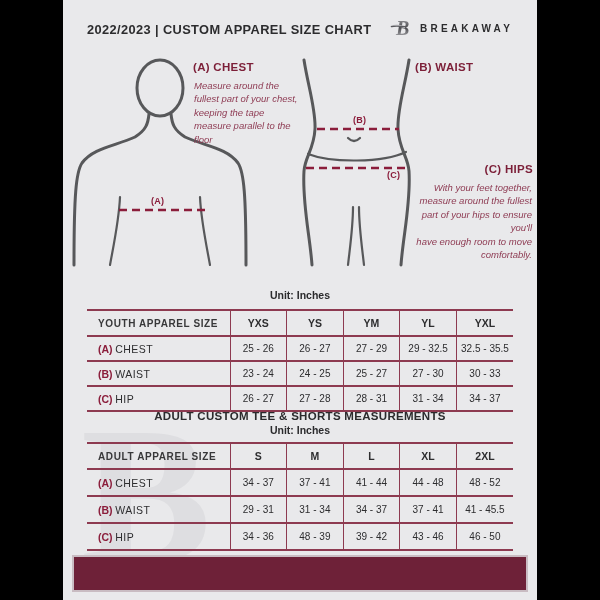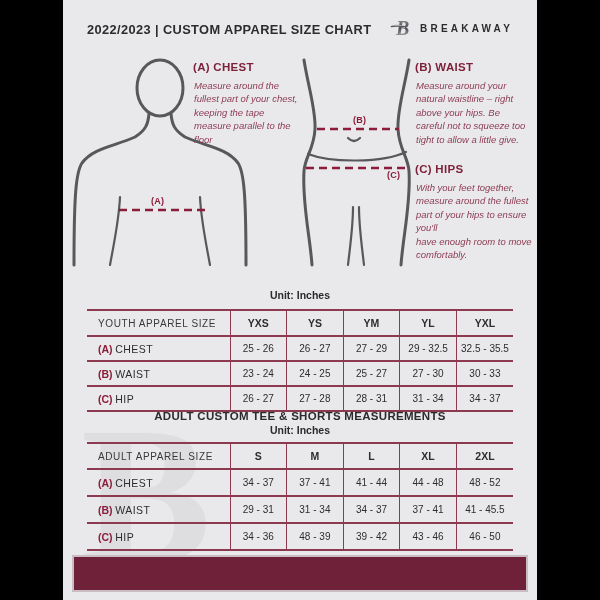--- a/index.html
+++ b/index.html
@@ -46,21 +46,21 @@
     table-layout:fixed;z-index:2;
   }
   .size-table col.c-label{width:143px;}
   .size-table th,.size-table td{
     border-top:2px solid #8d3a50;border-bottom:2px solid #8d3a50;
     padding:0;vertical-align:middle;
   }
   .size-table th+th,.size-table td+td{border-left:1.5px solid #8d3a50;}
   .size-table th{font-size:10.5px;font-weight:bold;color:#2d2d2f;text-align:center;}
   .size-table th.label-col{
-    text-align:left;padding-left:11px;font-weight:normal;font-size:10px;
+    text-align:left;padding-left:11px;font-weight:bold;font-size:10px;
     letter-spacing:.6px;color:#38383a;
   }
   .size-table td{text-align:center;font-size:10px;color:#2d2d2f;}
   .size-table td.label-col{text-align:left;padding-left:11px;}
   .size-table .pfx{font-weight:bold;color:#8b1d3b;font-size:10.5px;}
   .size-table .row-label{color:#2d2d2f;font-size:10.5px;letter-spacing:.4px;}
   .t-youth th{height:24px;} .t-youth td{height:23px;}
   .t-adult th{height:24px;} .t-adult td{height:25px;}
   
   .watermark{
@@ -120,23 +120,22 @@
   <span class="diag-label" style="left:88px;top:196px;">(A)</span>
   <span class="diag-label" style="left:290px;top:115px;">(B)</span>
   <span class="diag-label" style="left:324px;top:170px;">(C)</span>
 
   <div class="instr" style="left:130px;top:61px;width:106px;">
     <p class="instr-h">(A) CHEST</p>
     <p class="instr-p">Measure around the fullest part of your chest, keeping the tape measure parallel to the floor</p>
   </div>
   <div class="instr" style="left:352px;top:61px;width:114px;">
     <p class="instr-h">(B) WAIST</p>
-    <p class="instr-p">Measure around your natural waistline – right above your hips. Be careful not to squeeze too tight to allow a little give.</p>
-  </div>
-  <div class="instr" style="left:352px;top:163px;width:118px;">
+  </div>
+  <div class="instr" style="left:352px;top:163px;width:118px;text-align:right;">
     <p class="instr-h">(C) HIPS</p>
     <p class="instr-p">With your feet together, measure around the fullest part of your hips to ensure you'll
 have enough room to move comfortably.</p>
   </div>
 
   <div class="sec-unit" style="top:289px;">Unit: Inches</div>
 
   <table class="size-table t-youth" style="top:309px;">
     <colgroup>
         <col class="c-label">

